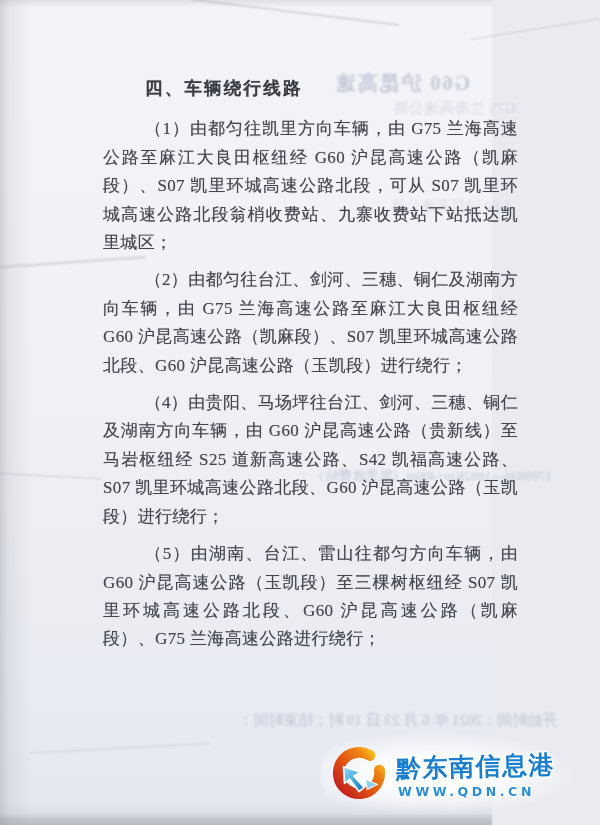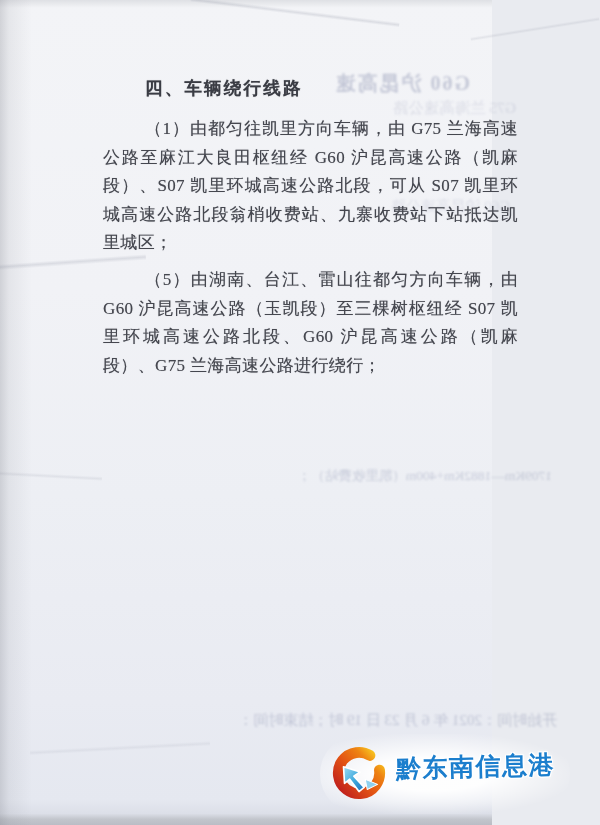--- a/index.html
+++ b/index.html
@@ -101,20 +101,22 @@
 
   <div class="bleed bt-title">G60 沪昆高速</div>
   <div class="bleed bt-sub">G75 兰海高速公路</div>
   <div class="bleed bt-mid">G60 沪昆高速公路</div>
   <div class="bleed bt-km">1709Km—1882Km+400m（凯里收费站）；</div>
   <div class="bleed bt-time">开始时间：2021 年 6 月 23 日 19 时；结束时间：</div>
 
   <div class="doc">
     <h2 class="doc-heading">四、车辆绕行线路</h2>
     <p class="doc-para">（1）由都匀往凯里方向车辆，由 G75 兰海高速公路至麻江大良田枢纽经 G60 沪昆高速公路（凯麻段）、S07 凯里环城高速公路北段，可从 S07 凯里环城高速公路北段翁梢收费站、九寨收费站下站抵达凯里城区；</p>
+    <p class="doc-para">（2）由都匀往台江、剑河、三穗、铜仁及湖南方向车辆，由 G75 兰海高速公路至麻江大良田枢纽经 G60 沪昆高速公路（凯麻段）、S07 凯里环城高速公路北段、G60 沪昆高速公路（玉凯段）进行绕行；</p>
+    <p class="doc-para">（4）由贵阳、马场坪往台江、剑河、三穗、铜仁及湖南方向车辆，由 G60 沪昆高速公路（贵新线）至马岩枢纽经 S25 道新高速公路、S42 凯福高速公路、S07 凯里环城高速公路北段、G60 沪昆高速公路（玉凯段）进行绕行；</p>
     <p class="doc-para">（5）由湖南、台江、雷山往都匀方向车辆，由 G60 沪昆高速公路（玉凯段）至三棵树枢纽经 S07 凯里环城高速公路北段、G60 沪昆高速公路（凯麻段）、G75 兰海高速公路进行绕行；</p>
   </div>
 
   <div class="watermark">
     <div class="wm-glow"></div>
     <div class="wm-logo">
       <svg viewBox="0 0 60 60" width="62" height="64" aria-hidden="true">
         <defs>
           <linearGradient id="ringGrad" x1="0%" y1="85%" x2="100%" y2="15%">
             <stop offset="0%" stop-color="#c2231d"></stop>
@@ -127,15 +129,16 @@
             <stop offset="55%" stop-color="#3ea8dc"></stop>
             <stop offset="100%" stop-color="#1b6fc0"></stop>
           </linearGradient>
         </defs>
         <circle cx="30" cy="30" r="20" fill="none" stroke="url(#ringGrad)" stroke-width="10.5" stroke-dasharray="107.5 18.2" stroke-linecap="round" transform="rotate(-8 30 30)"></circle>
         <path d="M36 36 L48 41 L38 46 Z" fill="#8ed0ef" stroke="#ffffff" stroke-width="1" stroke-linejoin="round"></path>
         <path d="M15 24 L31 29 L25 33 L35 44 L30 48 L21 36 L16 40 Z" fill="url(#arrowGrad)" stroke="#ffffff" stroke-width="1.6" stroke-linejoin="round"></path>
       </svg>
     </div>
     <div class="wm-name">黔东南信息港</div>
+    <div class="wm-url">WWW.QDN.CN</div>
   </div>
 
 </div>
 
 </body></html>

